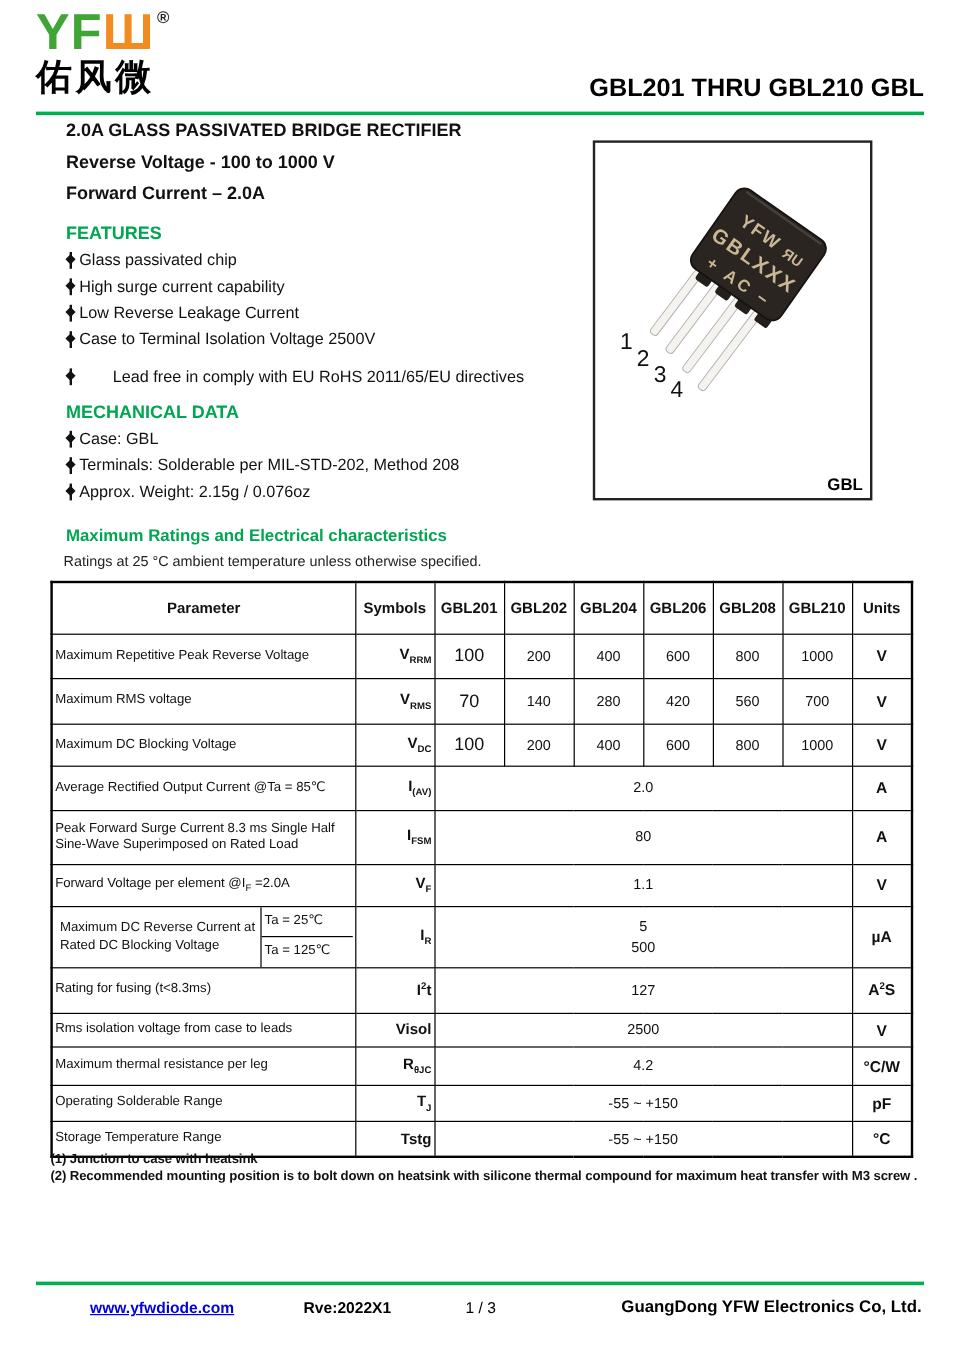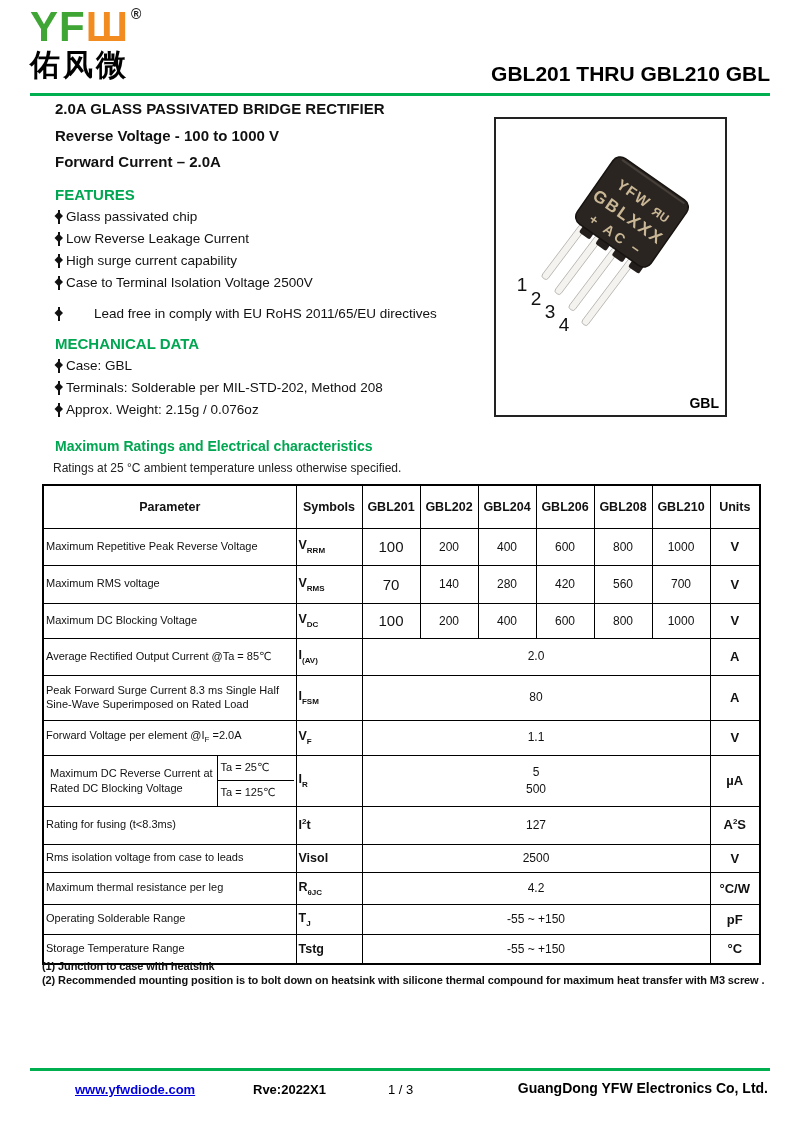--- a/index.html
+++ b/index.html
@@ -39,21 +39,21 @@
   
   .ratings-head{position:absolute;left:55px;top:438px;font-size:14px;font-weight:700;color:var(--heading-green,#00a651);}
   .ratings-note{position:absolute;left:53px;top:461px;font-size:12px;color:#222;}
   .tablewrap{position:absolute;left:42px;top:484px;}
   table.ratings{border-collapse:collapse;table-layout:fixed;width:718px;border:2px solid #000;}
   table.ratings th,table.ratings td{border:1px solid #000;padding:0 2px;vertical-align:middle;overflow:hidden;}
   table.ratings thead tr{height:43px;}
   table.ratings th{font-size:12.5px;font-weight:700;text-align:center;}
   col.c-param{width:253px;} col.c-sym{width:66px;} col.c-val{width:58px;} col.c-unit{width:50px;}
   td.param{font-size:11px;text-align:left;padding-left:4px;line-height:1.25;}
-  td.sym{font-size:12.5px;font-weight:700;text-align:left;}
+  td.sym{font-size:12.5px;font-weight:700;text-align:right;}
   td.val{font-size:12px;text-align:center;}
   td.val.big{font-size:15px;}
   td.spanv{font-size:12px;text-align:center;line-height:1.35;}
   td.unit{font-size:13px;font-weight:700;text-align:center;}
   sub{font-size:8px;} sup{font-size:8px;}
   tbody tr:nth-child(1){height:37px;} tbody tr:nth-child(2){height:38px;}
   tbody tr:nth-child(3){height:35px;} tbody tr:nth-child(4){height:37px;}
   tbody tr:nth-child(5){height:45px;} tbody tr:nth-child(6){height:35px;}
   tbody tr:nth-child(7){height:50px;} tbody tr:nth-child(8){height:38px;}
   tbody tr:nth-child(9){height:28px;} tbody tr:nth-child(10){height:32px;}
@@ -91,25 +91,25 @@
     <p class="sum3">Forward Current – 2.0A</p>
 
     <div class="sec-head">FEATURES</div>
     <ul class="blist features">
         <li>
           <span class="bul"></span>
           <span>Glass passivated chip</span>
         </li>
         <li>
           <span class="bul"></span>
+          <span>High surge current capability</span>
+        </li>
+        <li>
+          <span class="bul"></span>
           <span>Low Reverse Leakage Current</span>
-        </li>
-        <li>
-          <span class="bul"></span>
-          <span>High surge current capability</span>
         </li>
         <li>
           <span class="bul"></span>
           <span>Case to Terminal Isolation Voltage 2500V</span>
         </li>
         <li>
           <span class="bul"></span>
           <span>Lead free in comply with EU RoHS 2011/65/EU directives</span>
         </li>
       </ul>

